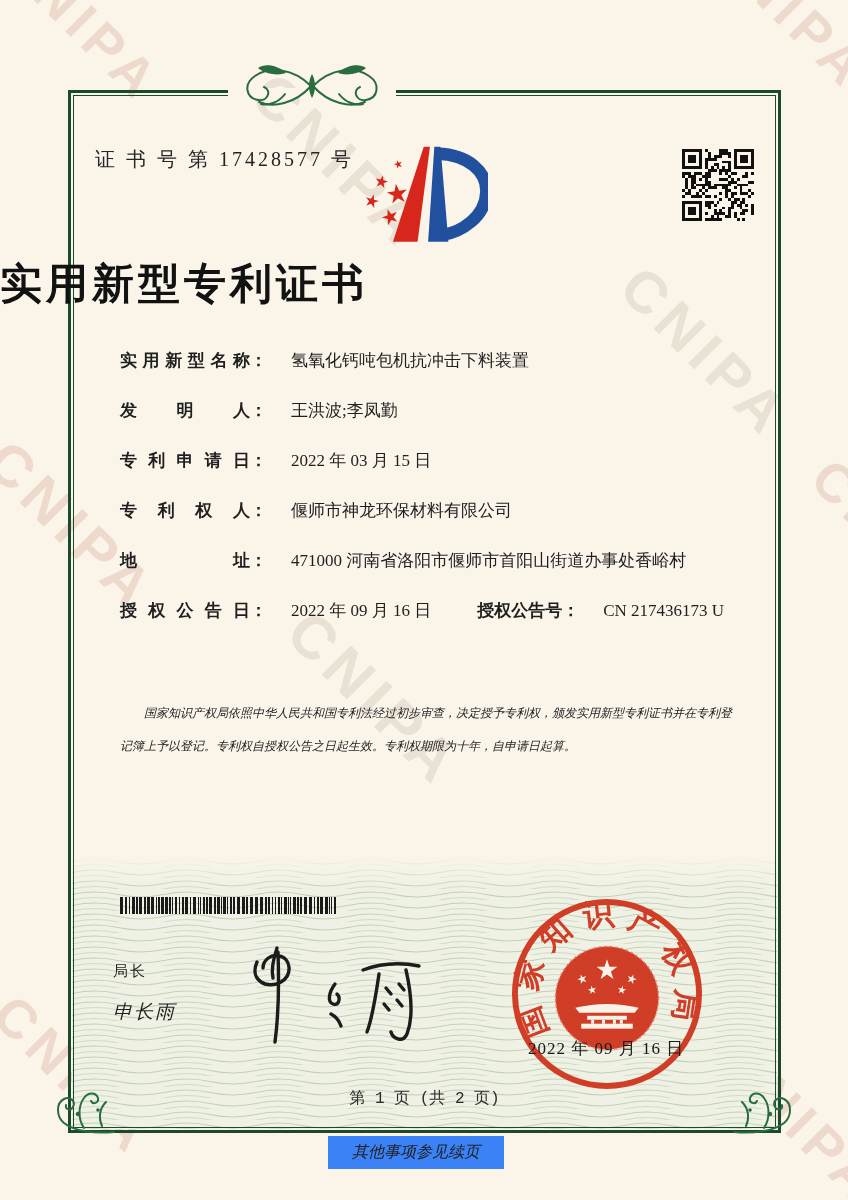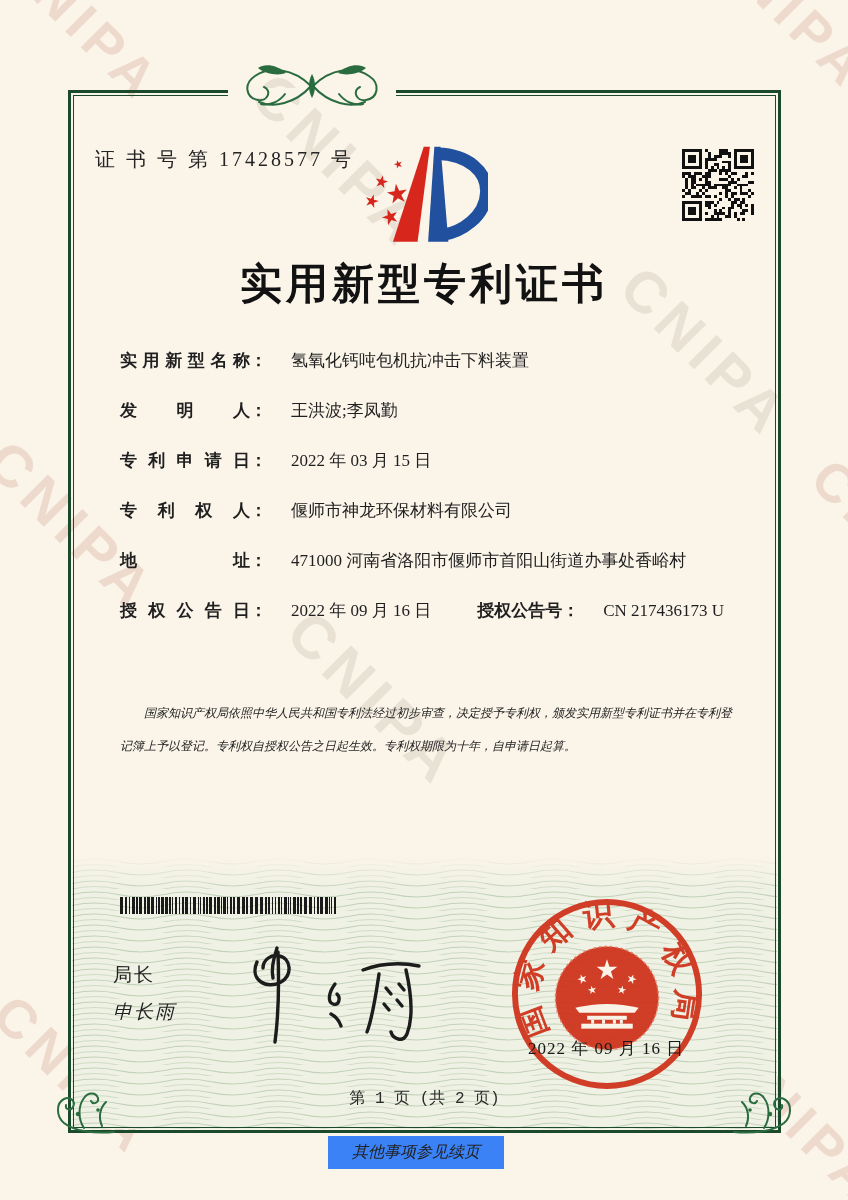--- a/index.html
+++ b/index.html
@@ -21,38 +21,38 @@
   .corner-orn.left{left:54px;top:1086px;}
   .corner-orn.right{left:730px;top:1086px;transform:scaleX(-1);}
   
   .wave-band{position:absolute;left:72px;top:856px;width:705px;height:273px;}
   .wave-fade{position:absolute;left:72px;top:856px;width:705px;height:34px;
              background:linear-gradient(#faf4e9,rgba(250,244,233,0));}
   
   .cert-number{position:absolute;left:95px;top:146px;font-size:20px;letter-spacing:3px;color:#242424;}
   .logo{position:absolute;left:356px;top:142px;width:132px;height:108px;}
   .qr{position:absolute;left:682px;top:149px;width:72px;height:72px;}
-  .title{position:absolute;left:0;top:256px;width:848px;text-align:center;
+  .title{position:absolute;left:0;top:256px;width:848px;
          font-size:42px;font-weight:bold;letter-spacing:4px;color:#121212;}
   
   .fields{position:absolute;left:120px;top:352px;width:630px;font-size:17px;}
   .field-row{height:18px;line-height:18px;margin-bottom:32px;white-space:nowrap;}
   .f-label{display:inline-block;width:130px;text-align:justify;text-align-last:justify;
            -moz-text-align-last:justify;font-weight:600;vertical-align:top;}
   .f-colon{font-weight:600;}
   .f-value{margin-left:24px;}
   .second-pair{margin-left:46px;}
   .second-pair .f-label2{font-weight:600;}
   
   .paras{position:absolute;left:120px;top:697px;width:618px;font-size:12px;line-height:33px;
          font-style:italic;color:#232323;}
   .paras p{margin:0;text-indent:2em;}
   
   .barcode{position:absolute;left:120px;top:897px;width:218px;height:17px;}
-  .signer-title{position:absolute;left:113px;top:962px;font-size:19px;letter-spacing:2px;}
+  .signer-title{position:absolute;left:113px;top:962px;font-size:15px;letter-spacing:2px;}
   .signer-name{position:absolute;left:113px;top:999px;font-size:19px;letter-spacing:2px;font-style:italic;}
   .signature{position:absolute;left:233px;top:940px;width:218px;height:108px;}
   .seal{position:absolute;left:508px;top:895px;width:198px;height:198px;}
   .seal-date{position:absolute;left:528px;top:1037px;width:160px;font-size:17px;
              letter-spacing:1px;color:#191919;white-space:nowrap;}
   .page-footer{position:absolute;left:68px;top:1088px;width:713px;text-align:center;
                font-size:16px;color:#2a2a2a;font-family:Liberation Mono, monospace;}
   .note-box{position:absolute;left:328px;top:1136px;width:176px;height:33px;background:#3b82f6;
             display:flex;align-items:center;justify-content:center;font-size:16px;
             font-style:italic;color:#222;}

